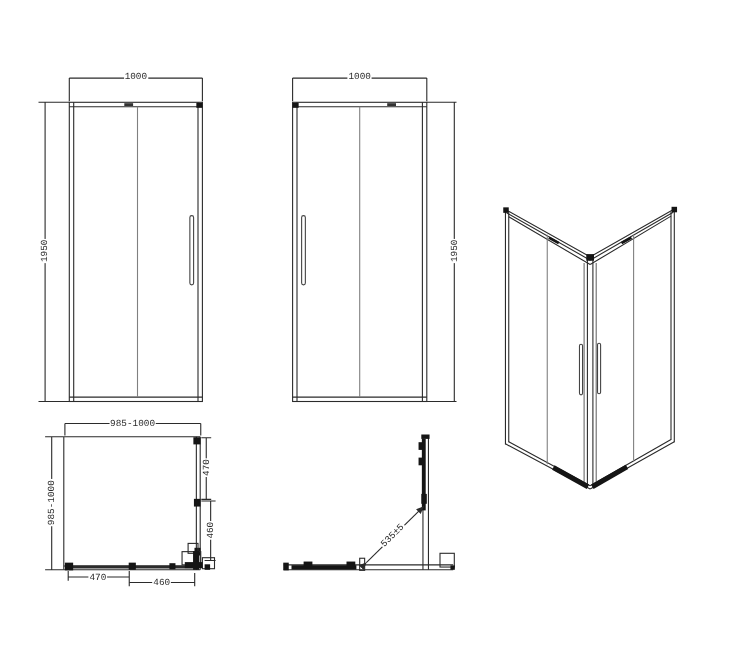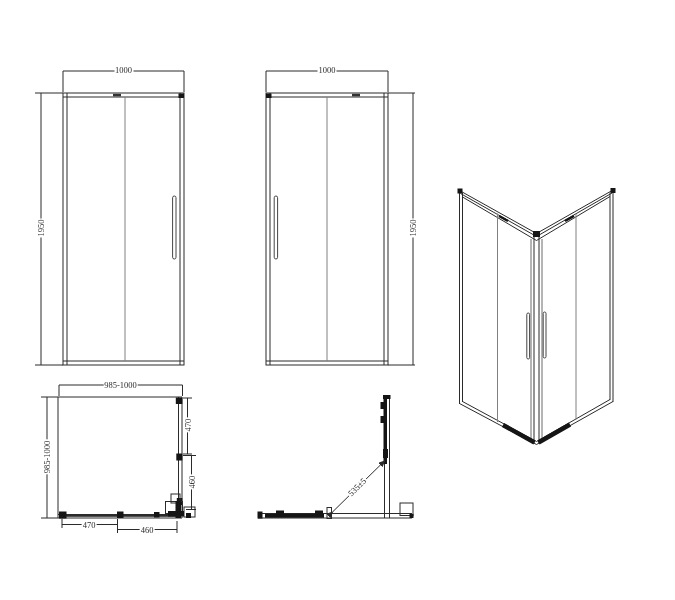--- a/index.html
+++ b/index.html
@@ -1,20 +1,20 @@
 <!DOCTYPE html>
 <html><head>
 <meta charset="utf-8">
 <style>
   html,body{margin:0;padding:0;}
   .canvas{
     position:relative;
     width:675px;height:600px;
     background:#ffffff;
-    font-family:Liberation Serif, serif;
+    font-family:Liberation Mono, monospace;
     overflow:hidden;
   }
   .canvas svg{position:absolute;left:0;top:0;}
   .dim{
     position:absolute;
     font-size:8.5px;
     line-height:10px;
     color:#2b2b2b;
     background:#ffffff;
     padding:0 1px;

